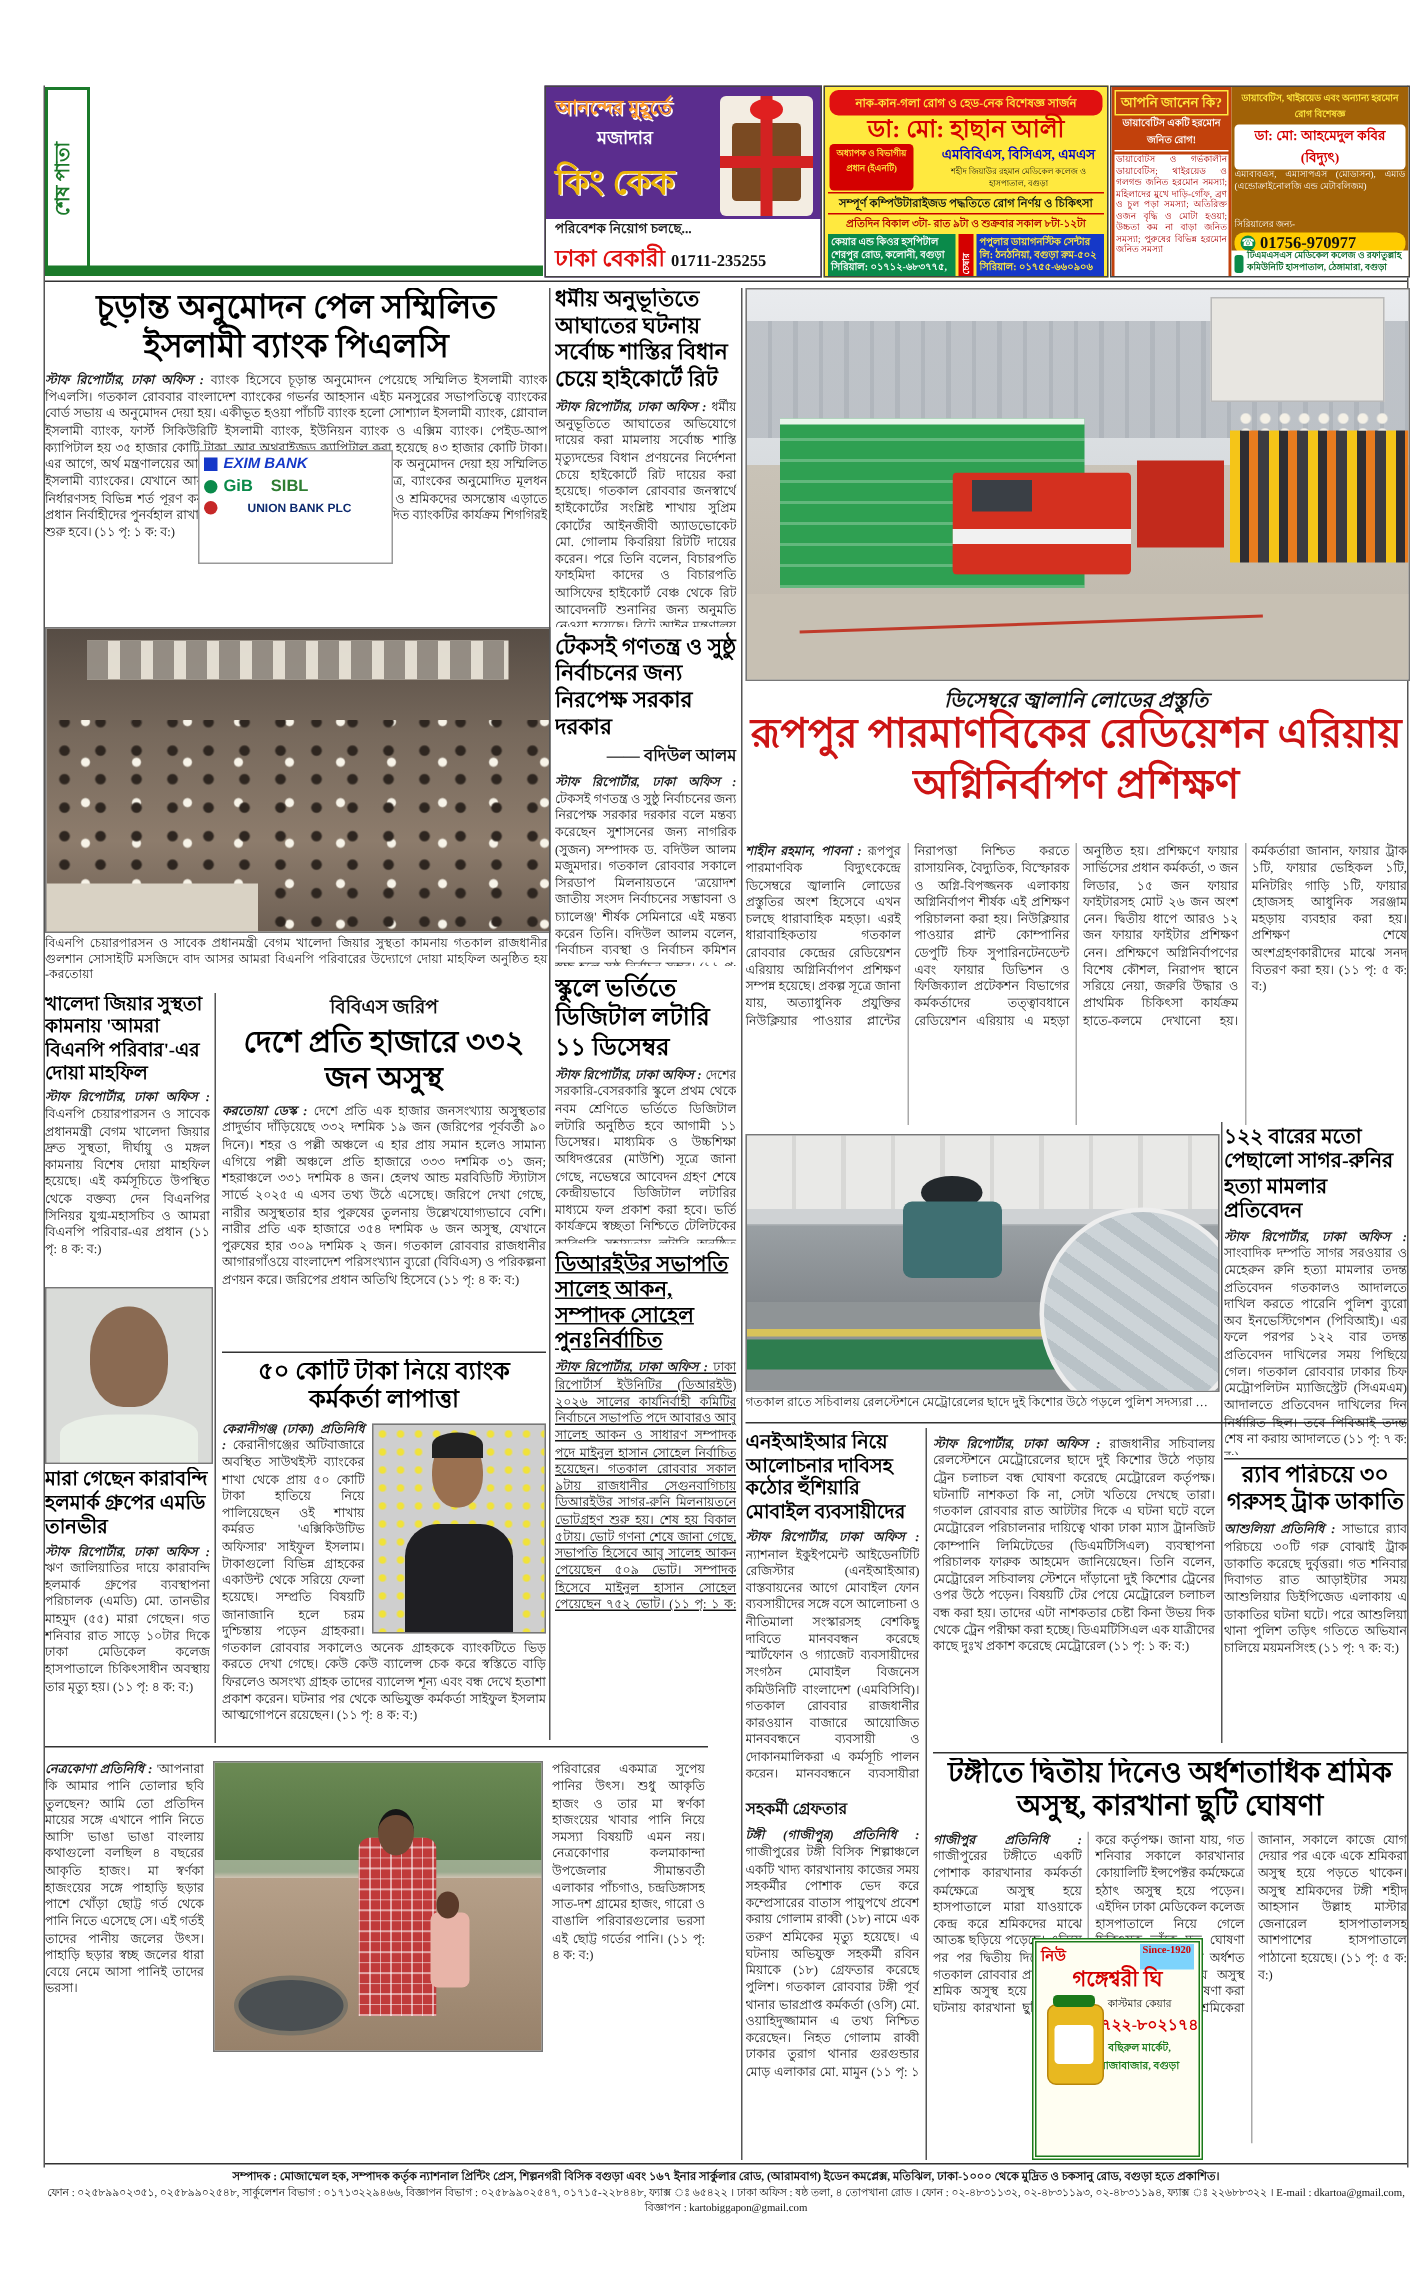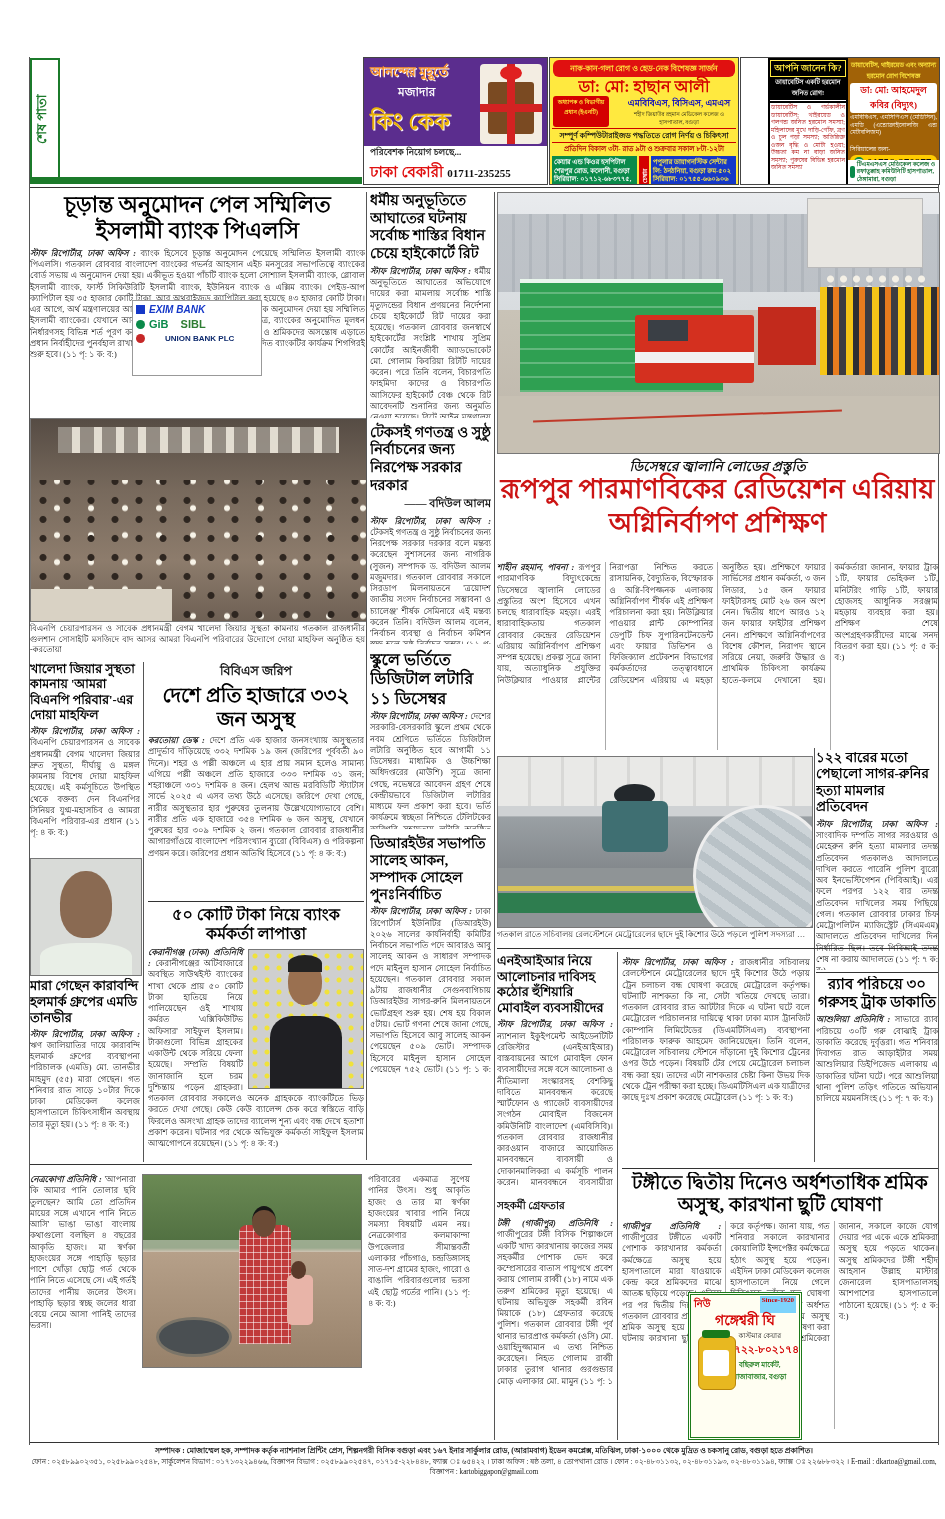--- a/index.html
+++ b/index.html
@@ -71,21 +71,21 @@
     <div style="display:flex;gap:2px;margin:1px 2px;height:40px;">
       <div style="flex:1;background:#0a8a4a;color:#fff;font-size:6.6px;font-weight:bold;padding:2px;line-height:1.3;">কেয়ার এন্ড কিওর হসপিটাল শেরপুর রোড, কলোনী, বগুড়া সিরিয়াল: ০১৭১২-৬৮৩৭৭৫, ০১৬০০-৪৪২৪২২</div>
       <div style="width:10px;background:#d40000;color:#fff;">
         <div class="vert" style="width:100%;height:100%;font-size:6px;font-weight:bold;text-align:center;">চেম্বার</div>
       </div>
       <div style="flex:1;background:#1538c8;color:#ffe93f;font-size:6.6px;font-weight:bold;padding:2px;line-height:1.3;">পপুলার ডায়াগনস্টিক সেন্টার লি: ঠনঠনিয়া, বগুড়া রুম-৫০২ সিরিয়াল: ০১৭৫৫-৬৬০৯০৬</div>
     </div>
   </div>
 
   <div class="adbox" style="left:740px;top:57px;width:198px;height:126px;background:#fff;display:flex;">
-    <div style="width:80px;background:#000000;box-sizing:border-box;padding:2px;margin-left:27px;">
+    <div style="width:80px;background:#c2410c;box-sizing:border-box;padding:2px;">
       <div style="border:1px solid #ffe93f;color:#ffe93f;font-weight:bold;font-size:9px;text-align:center;">আপনি জানেন কি?</div>
       <div style="color:#fff;font-size:6.5px;font-weight:bold;text-align:center;border-bottom:1px solid #fff;padding-bottom:1px;">ডায়াবেটিস একটি হরমোন জনিত রোগ!</div>
       <div class="tiny" style="background:#fff;color:#a00;margin-top:2px;height:84px;overflow:hidden;padding:1px;text-align:justify;">ডায়াবেটিস ও গর্ভকালীন ডায়াবেটিস; থাইরয়েড ও গলগন্ড জনিত হরমোন সমস্যা; মহিলাদের মুখে দাড়ি-গোঁফ, ব্রণ ও চুল পড়া সমস্যা; অতিরিক্ত ওজন বৃদ্ধি ও মোটা হওয়া; উচ্চতা কম না বাড়া জনিত সমস্যা; পুরুষের বিভিন্ন হরমোন জনিত সমস্যা</div>
     </div>
     <div style="flex:1;background:#a16207;box-sizing:border-box;padding:2px;position:relative;">
       <div style="color:#ffe93f;font-size:6.2px;font-weight:bold;text-align:center;">ডায়াবেটিস, থাইরয়েড এবং অন্যান্য হরমোন রোগ বিশেষজ্ঞ</div>
       <div style="background:#fff;color:#d40000;font-weight:bold;font-size:9px;text-align:center;border-radius:3px;margin:1px 0;">ডা: মো: আহমেদুল কবির (বিদ্যুৎ)</div>
       <div class="tiny" style="color:#fff;height:30px;overflow:hidden;text-align:justify;">এমবিবিএস, এমসিপিএস (মেডিসিন), এমডি (এন্ডোক্রাইনোলজি এন্ড মেটাবলিজম)</div>
       <div style="color:#fff;font-size:6px;">সিরিয়ালের জন্য-</div>
       <div style="background:#ffcc00;border-radius:6px;display:flex;align-items:center;gap:3px;padding:1px 4px;">
@@ -152,21 +152,21 @@
         <span>টেকসই গণতন্ত্র ও সুষ্ঠু নির্বাচনের জন্য নিরপেক্ষ সরকার দরকার বলে মন্তব্য করেছেন সুশাসনের জন্য নাগরিক (সুজন) সম্পাদক ড. বদিউল আলম মজুমদার। গতকাল রোববার সকালে সিরডাপ মিলনায়তনে 'ত্রয়োদশ জাতীয় সংসদ নির্বাচনের সম্ভাবনা ও চ্যালেঞ্জ' শীর্ষক সেমিনারে এই মন্তব্য করেন তিনি। বদিউল আলম বলেন, 'নির্বাচন ব্যবস্থা ও নির্বাচন কমিশন স্বচ্ছ হলে সুষ্ঠু নির্বাচন সম্ভব। (১১ পৃ: ১ ক: ব:)</span>
       </div>
     </div>
     <div style="margin-top:6px;">
       <div class="hl-left" style="font-size:16px;">স্কুলে ভর্তিতে ডিজিটাল লটারি ১১ ডিসেম্বর</div>
       <div class="body" style="margin-top:3px;height:118px;">
         <span class="by">স্টাফ রিপোর্টার, ঢাকা অফিস :</span>
         <span>দেশের সরকারি-বেসরকারি স্কুলে প্রথম থেকে নবম শ্রেণিতে ভর্তিতে ডিজিটাল লটারি অনুষ্ঠিত হবে আগামী ১১ ডিসেম্বর। মাধ্যমিক ও উচ্চশিক্ষা অধিদপ্তরের (মাউশি) সূত্রে জানা গেছে, নভেম্বরে আবেদন গ্রহণ শেষে কেন্দ্রীয়ভাবে ডিজিটাল লটারির মাধ্যমে ফল প্রকাশ করা হবে। ভর্তি কার্যক্রমে স্বচ্ছতা নিশ্চিতে টেলিটকের কারিগরি সহায়তায় লটারি অনুষ্ঠিত হবে। সরকারি-বেসরকারি শিক্ষাপ্রতিষ্ঠানে প্রথম থেকে (১১ পৃ: ১ ক: ব:)</span>
       </div>
     </div>
-    <div style="margin-top:6px;">
+    <div style="margin-top:6px;text-decoration:underline;">
       <div class="hl-left" style="font-size:14px;">ডিআরইউর সভাপতি সালেহ আকন, সম্পাদক সোহেল পুনঃনির্বাচিত</div>
       <div class="body" style="margin-top:3px;height:168px;">
         <span class="by">স্টাফ রিপোর্টার, ঢাকা অফিস :</span>
         <span>ঢাকা রিপোর্টার্স ইউনিটির (ডিআরইউ) ২০২৬ সালের কার্যনির্বাহী কমিটির নির্বাচনে সভাপতি পদে আবারও আবু সালেহ আকন ও সাধারণ সম্পাদক পদে মাইনুল হাসান সোহেল নির্বাচিত হয়েছেন। গতকাল রোববার সকাল ৯টায় রাজধানীর সেগুনবাগিচায় ডিআরইউর সাগর-রুনি মিলনায়তনে ভোটগ্রহণ শুরু হয়। শেষ হয় বিকাল ৫টায়। ভোট গণনা শেষে জানা গেছে, সভাপতি হিসেবে আবু সালেহ আকন পেয়েছেন ৫০৯ ভোট। সম্পাদক হিসেবে মাইনুল হাসান সোহেল পেয়েছেন ৭৫২ ভোট। (১১ পৃ: ১ ক: ব:)</span>
       </div>
     </div>
   </div>
 
   <div class="photo" style="left:497px;top:192px;width:441px;height:260px;">
     <div class="abs" style="inset:0;background:linear-gradient(#e9ebee 0%,#d8dcdf 45%,#c9c3b7 45%,#bdb6aa 100%);"></div>

